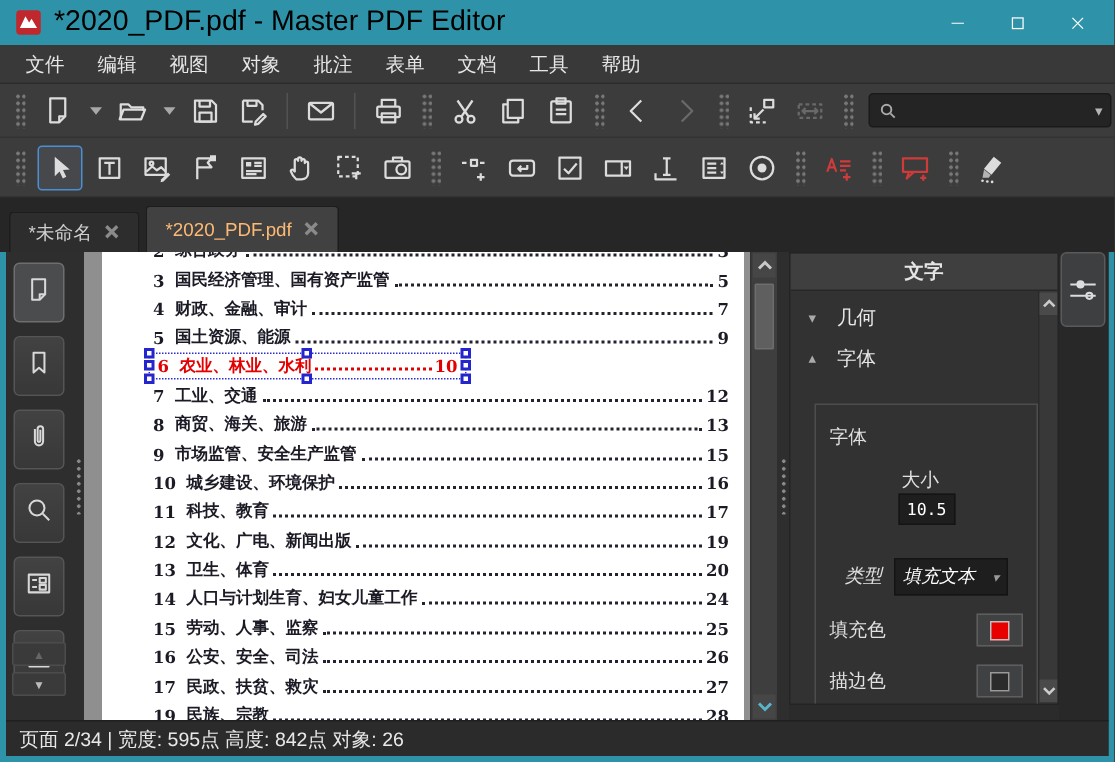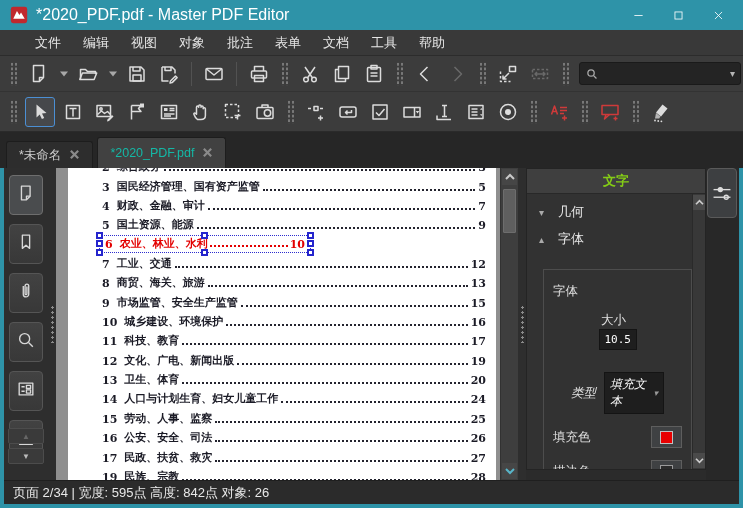--- a/index.html
+++ b/index.html
@@ -3,27 +3,27 @@
 <meta charset="utf-8">
 <style>
   * { margin:0; padding:0; box-sizing:border-box; }
   html,body { width:743px; height:508px; overflow:hidden; background:#3c3c3c;
               font-family:"Liberation Sans", sans-serif; }
   .window { width:743px; height:508px; display:flex; flex-direction:column; background:#3c3c3c; }
 
   
   .titlebar { height:30px; background:#2e93a8; display:flex; align-items:center; padding:0 6px; flex:none; }
   .app-logo { width:18px; height:18px; margin:0 8px 0 4px; flex:none; }
-  .title-text { color:#ffffff; font-size:16px; flex:1; white-space:nowrap; }
+  .title-text { color:#000000; font-size:19px; flex:1; white-space:nowrap; }
   .win-btns { display:flex; gap:14px; margin-right:6px; }
   .win-btn { width:26px; height:22px; display:flex; align-items:center; justify-content:center; color:#fff; }
   .win-btn svg { width:13px; height:13px; stroke:#fff; stroke-width:1.4; fill:none; }
 
   
-  .menubar { height:26px; background:#393939; display:flex; align-items:center; padding-left:24px;
+  .menubar { height:26px; background:#393939; display:flex; align-items:center; padding-left:6px;
              border-bottom:1px solid #2c2c2c; flex:none; }
   .menu-item { color:#e6e6e6; font-size:13px; padding:3px 11px; cursor:default; }
 
   
   .toolbar { background:#3c3c3c; display:flex; align-items:center; flex:none; }
   .tb1 { height:36px; border-bottom:1px solid #333; padding:0 4px; justify-content:space-between; }
   .tb2 { height:40px; border-bottom:1px solid #2a2a2a; padding:0 4px; }
   .tb-group { display:flex; align-items:center; }
   .tb-btn { width:28px; height:28px; display:flex; align-items:center; justify-content:center;
             color:#dcdcdc; border:1px solid transparent; border-radius:3px; margin:0 2px; }
@@ -42,21 +42,21 @@
   .searchbox input { flex:1; background:transparent; border:none; outline:none; color:#ddd;
                      font-size:12px; min-width:10px; }
   .searchbox .sb-caret { color:#b5b5b5; font-size:10px; flex:none; }
 
   
   .tabbar { height:36px; background:#262626; display:flex; align-items:flex-end; padding:0 6px;
             flex:none; position:relative; }
   .tab { display:flex; align-items:center; gap:8px; background:#2d2d2d; border:1px solid #1d1d1d;
          border-bottom:none; height:27px; padding:0 12px; margin-right:4px; border-radius:3px 3px 0 0;
          color:#cfcfcf; font-size:13px; }
-  .tab.active { background:#414141; height:31px; color:#14b8a6; }
+  .tab.active { background:#414141; height:31px; color:#fdba74; }
   .tab-label { font-family:Liberation Sans, sans-serif; font-size:12.5px; }
   .tab-close svg { width:11px; height:11px; stroke:#8a8a8a; stroke-width:2.4; }
 
   
   .mainwrap { border-left:4px solid #2e93a8; border-right:4px solid #2e93a8; flex:1; display:flex;
               flex-direction:column; background:#2b2b2b; min-height:0; }
   .main { display:flex; height:312px; flex:none; }
 
   
   .sidebar { width:44px; background:#2e2e2e; position:relative; overflow:hidden; flex:none; padding-top:7px; }
@@ -101,34 +101,34 @@
             justify-content:center; color:#c9c9c9; background:#464646; }
   .vs-btn.up { top:1px; }
   .vs-btn.down { bottom:1px; color:#58b5c9; }
   .vs-btn svg { width:10px; height:8px; stroke:currentColor; stroke-width:2; fill:none; }
   .vs-thumb { position:absolute; left:2px; top:21px; width:13px; height:44px; background:#5f5f5f;
               border:1px solid #6d6d6d; border-radius:1px; }
 
   
   .rpanel { width:180px; background:#323232; height:302px; overflow:hidden; position:relative;
             border:1px solid #242424; flex:none; }
-  .rp-header { height:25px; background:#3f3f3f; border-bottom:1px solid #282828; color:#84cc16;
+  .rp-header { height:25px; background:#3f3f3f; border-bottom:1px solid #282828; color:#e5e5e5;
                font-size:13px; font-weight:bold; display:flex; align-items:center; justify-content:center; }
   .rp-section { display:flex; align-items:center; gap:9px; padding:9px 0 0 12px; color:#e8e8e8; font-size:13px; }
   .rp-section .tri { color:#aaa; font-size:10px; width:10px; }
   .groupbox { position:absolute; left:16px; top:100px; width:149px; height:230px;
               border:1px solid #4d4d4d; padding:13px 9px 0 9px; }
   .prow { display:flex; align-items:center; margin-bottom:12px; color:#e0e0e0; font-size:12.5px; }
   .prow .plabel { margin-right:8px; }
   .field { background:#1e1e1e; border:1px solid #141414; color:#fff; padding:3px 5px; font-size:11px; }
   .field.fontname { flex:1; font-family:"DejaVu Sans Mono", monospace; font-size:10px; white-space:nowrap; }
   .row-size { justify-content:flex-end; margin-bottom:22px;flex-direction:column; }
   .field.size { width:38px; font-family:"DejaVu Sans Mono", monospace; font-size:11px; }
   .row-type { justify-content:center;font-style:italic; }
-  .field.typesel { width:60px; display:flex; justify-content:space-between; align-items:center; font-size:12px; }
+  .field.typesel { width:76px; display:flex; justify-content:space-between; align-items:center; font-size:12px; }
   .field.typesel .dd { color:#999; font-size:9px; }
   .row-color { justify-content:space-between; }
   .swatch-btn { width:31px; height:22px; background:#3f4143; border:1px solid #5e5e5e; display:flex;
                 align-items:center; justify-content:center; }
   .swatch { width:13px; height:13px; border:1px solid #c0c0c0; }
   .rp-scroll { position:absolute; right:0; top:25px; bottom:0; width:13px; background:#383838;
                border-left:1px solid #2a2a2a; }
   .rp-sbtn { position:absolute; left:0; width:12px; height:15px; background:#4a4a4a; color:#ccc;
              display:flex; align-items:center; justify-content:center; }
   .rp-sbtn.up { top:1px; } .rp-sbtn.down { bottom:1px; }

